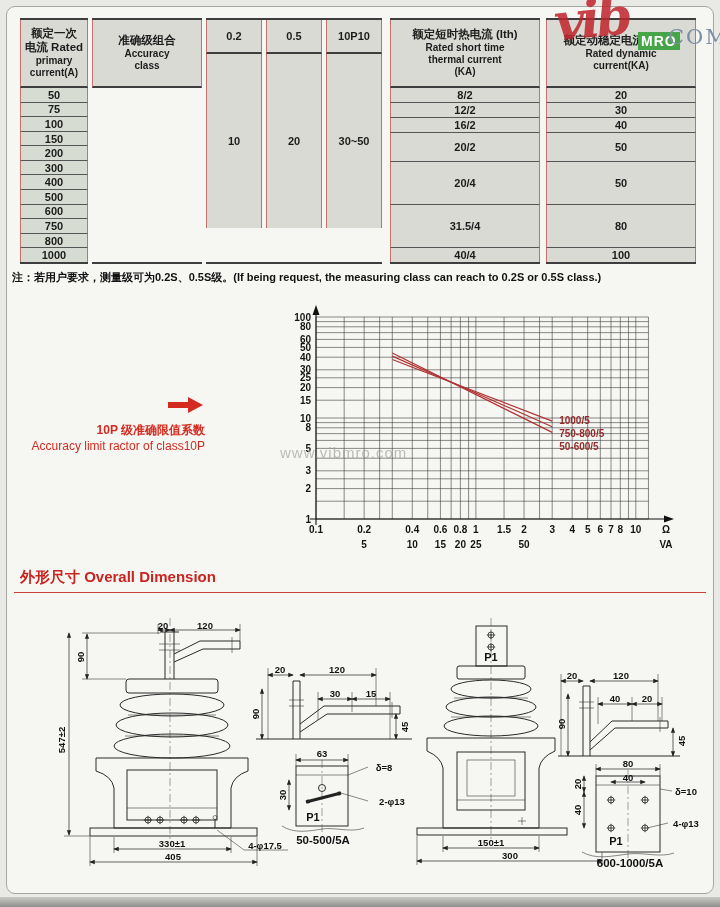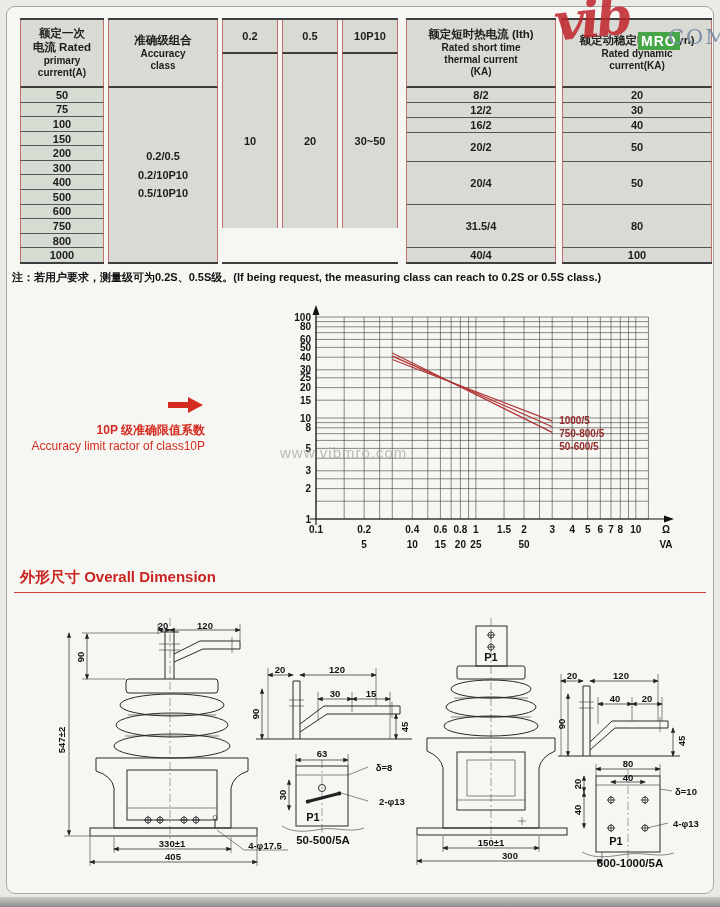--- a/index.html
+++ b/index.html
@@ -72,21 +72,21 @@
 
 <div class="sheet"></div>
 
 <div class="logo">
   <span class="script">vib</span>
   <span class="badge">MRO</span>
   <span class="suffix">COM</span>
 </div>
 
 <div id="spec-table">
-    <div class="col" style="width: 84px; margin-left: 0px;">
+    <div class="col" style="width: 68px; margin-left: 0px;">
       <div class="hd">
         <span class="zh">额定一次</span>
         <span class="zh">电流 Rated</span>
         <span>primary</span>
         <span>current(A)</span>
       </div>
       <div class="body">
         <div class="cell green">50</div>
         <div class="cell green">75</div>
         <div class="cell green">100</div>
@@ -99,27 +99,20 @@
         <div class="cell green">750</div>
         <div class="cell green">800</div>
         <div class="cell green">1000</div>
       </div>
     </div>
     <div class="col" style="width: 110px; margin-left: 4px;">
       <div class="hd">
         <span class="zh">准确级组合</span>
         <span>Accuracy</span>
         <span>class</span>
-      </div>
-      <div class="body">
-        <div class="cell tall">
-          <div>0.2/0.5</div>
-          <div>0.2/10P10</div>
-          <div>0.5/10P10</div>
-        </div>
       </div>
     </div>
     <div class="col" style="width: 176px; margin-left: 4px;">
       <div class="subrow">
         <div class="subcol">
           <div class="subhd">0.2</div>
           <div class="body">
             <div class="cell">10</div>
           </div>
         </div>

